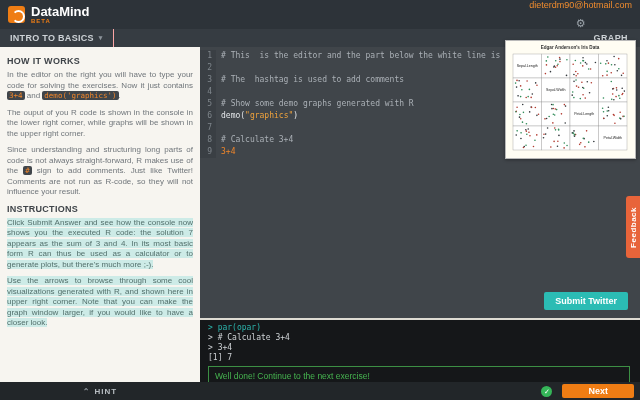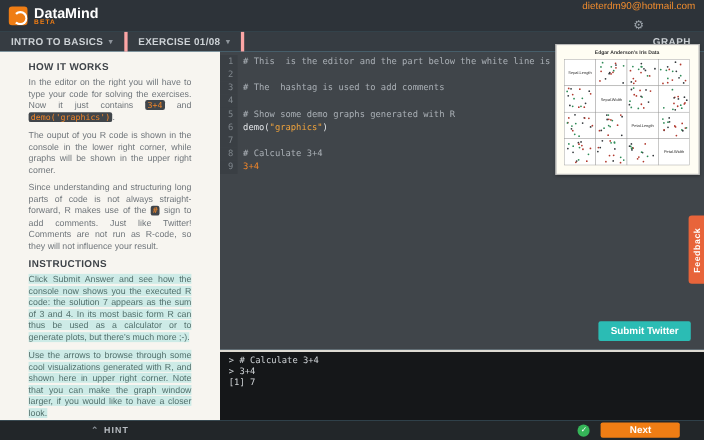--- a/index.html
+++ b/index.html
@@ -12,29 +12,29 @@
   .logo-mark { width:17px; height:17px; margin:0 6px 0 8px; border-radius:3px; background:#ef7d14; position:relative; }
   .logo-mark::after { content:""; position:absolute; left:4px; top:4px; width:9px; height:9px; border:2px solid #fff; border-radius:50%; border-left-color:transparent; }
   .logo-text { color:#fff; font-size:13px; font-weight:bold; line-height:12px; }
   .logo-beta { color:#ef7d14; font-size:6px; font-weight:bold; letter-spacing:1px; }
   .top-right { margin-left:auto; display:flex; align-items:center; gap:8px; padding-right:8px;flex-direction:column; }
   .account { color:#f08c2e; font-size:9px; }
   .gear { color:#9aa2a9; font-size:11px; line-height:11px; cursor:pointer; }
 
   
   .navbar { position:absolute; left:0; top:29px; width:640px; height:18px; background:#363c42; display:flex; align-items:stretch; font-size:9px; }
-  .nav-dd { display:flex; align-items:center; gap:5px; padding:0 10px; color:#cdd2d6; font-weight:bold; letter-spacing:.3px; border-right:3px solid #fca5a5; cursor:pointer; }
+  .nav-dd { display:flex; align-items:center; gap:5px; padding:0 10px; color:#cdd2d6; font-weight:bold; letter-spacing:.3px; border-right:1px solid #fca5a5; cursor:pointer; }
   .nav-caret { font-size:7px; color:#8d949b; }
   .tab { display:flex; align-items:center; padding:0 12px; font-weight:bold; letter-spacing:.4px; cursor:pointer;margin-top:35px; }
   .tab.active { background:#40454a; color:#ffffff; }
   .tab.inactive { color:#8d949b; }
   .graph-label { margin-left:auto; display:flex; align-items:center; padding:0 12px; color:#cdd2d6; font-weight:bold; letter-spacing:.4px; }
 
   
-  .sidebar { position:absolute; left:0; top:47px; width:200px; height:335px; background:#f7f5f0; padding:9px 26px; overflow:hidden; }
+  .sidebar { position:absolute; left:0; top:47px; width:200px; height:335px; background:#f7f5f0; padding:9px 7px; overflow:hidden; }
   .sb-h { font-size:9px; font-weight:bold; color:#3f4449; letter-spacing:.3px; margin-bottom:4px; }
   .sb-p { font-size:8px; line-height:10.5px; color:#70767b; margin-bottom:6px; text-align:justify; }
   .chip { font-family:"DejaVu Sans Mono", monospace; font-size:7.5px; background:#40454a; color:#f0862a; padding:0 2px; border-radius:2px; }
   .hl { background:#cdebe7; color:#53706c; box-decoration-break:clone; -webkit-box-decoration-break:clone; }
 
   
   .editor { position:absolute; left:200px; top:47px; width:440px; height:271px; background:#40454a; cursor:text; }
   .editor-lines { padding-top:3px; font-family:"DejaVu Sans Mono", monospace; font-size:8px; }
   .editor-line { display:flex; height:12px; line-height:12px; }
   .gutter-num { width:16px; flex:0 0 16px; text-align:right; padding-right:4px; color:#7f868c; background:#3a3f44; }
@@ -57,21 +57,21 @@
   .console { position:absolute; left:200px; top:318px; width:440px; height:64px; background:#151719; border-top:2px solid #dedbd3; padding:3px 0 0 0; font-family:"DejaVu Sans Mono", monospace; font-size:8px; cursor:text; overflow:hidden; }
   .console-line { padding-left:8px; height:10px; line-height:10px; white-space:pre; }
   .cl-teal { color:#2cb5ad; }
   .cl-plain { color:#cfd3d6; }
   .success-box { margin:3px 10px 2px 8px; border:1px solid #3c8f44; color:#46b450; font-family:"Liberation Sans", sans-serif; font-size:8.5px; padding:4px 6px; }
 
   
   .bottombar { position:absolute; left:0; bottom:0; width:640px; height:18px; background:#222629; display:flex; align-items:center; }
   .hint-zone { width:200px; display:flex; align-items:center; justify-content:center; gap:4px; color:#b9bec3; font-size:8px; font-weight:bold; letter-spacing:1px; cursor:pointer; }
   .hint-caret { font-size:8px; color:#8d949b; }
-  .bottom-right { margin-left:auto; display:flex; align-items:center; gap:10px; padding-right:22px; }
+  .bottom-right { margin-left:auto; display:flex; align-items:center; gap:10px; padding-right:6px; }
   .check-circle { width:11px; height:11px; border-radius:50%; background:#35b558; color:#fff; font-size:7px; line-height:11px; text-align:center; }
   .next-btn { background:#ef7d14; color:#fff; border:none; font-size:9px; font-weight:bold; padding:2px 26px; border-radius:2px; cursor:pointer; }
 </style>
 </head>
 <body>
 
 <div id="app">
 
   <div class="topbar">
     <div class="logo-mark"></div>
@@ -81,24 +81,20 @@
     </div>
     <div class="top-right">
       <span class="account">dieterdm90@hotmail.com</span>
       <span class="gear">⚙</span>
     </div>
   </div>
 
   <div class="navbar">
     <div class="nav-dd">
       <span>INTRO TO BASICS</span>
-      <span class="nav-caret">▾</span>
-    </div>
-    <div class="nav-dd">
-      <span>EXERCISE 01/08</span>
       <span class="nav-caret">▾</span>
     </div>
     <div class="tab active">CODE</div>
     <div class="tab inactive">SOLUTION</div>
     <div class="graph-label">GRAPH</div>
   </div>
 
   <div class="sidebar">
     <div class="sb-h">HOW IT WORKS</div>
     <p class="sb-p"><span>In the editor on the right you will have to type your code for solving the exercises. Now it just contains </span><span class="chip">3+4</span><span> and </span><span class="chip">demo('graphics')</span><span>.</span></p>
@@ -369,24 +365,26 @@
         <text x="106.75" y="98.4" font-size="3.6" text-anchor="middle" fill="#222" font-family="Liberation Sans, sans-serif">Petal.Width</text>
       </svg>
   </div>
 
   <div class="feedback-tab">
     <span>Feedback</span>
   </div>
 
   <div class="console">
     <div>
+        <div class="console-line cl-teal">&gt; par(opar)</div>
         <div class="console-line cl-plain">&gt; # Calculate 3+4</div>
         <div class="console-line cl-plain">&gt; 3+4</div>
         <div class="console-line cl-plain">[1] 7</div>
       </div>
+    <div class="success-box">Well done! Continue to the next exercise!</div>
 
   </div>
 
   <div class="bottombar">
     <div class="hint-zone">
       <span class="hint-caret">⌃</span>
       <span>HINT</span>
     </div>
     <div class="bottom-right">
       <div class="check-circle">✓</div>

